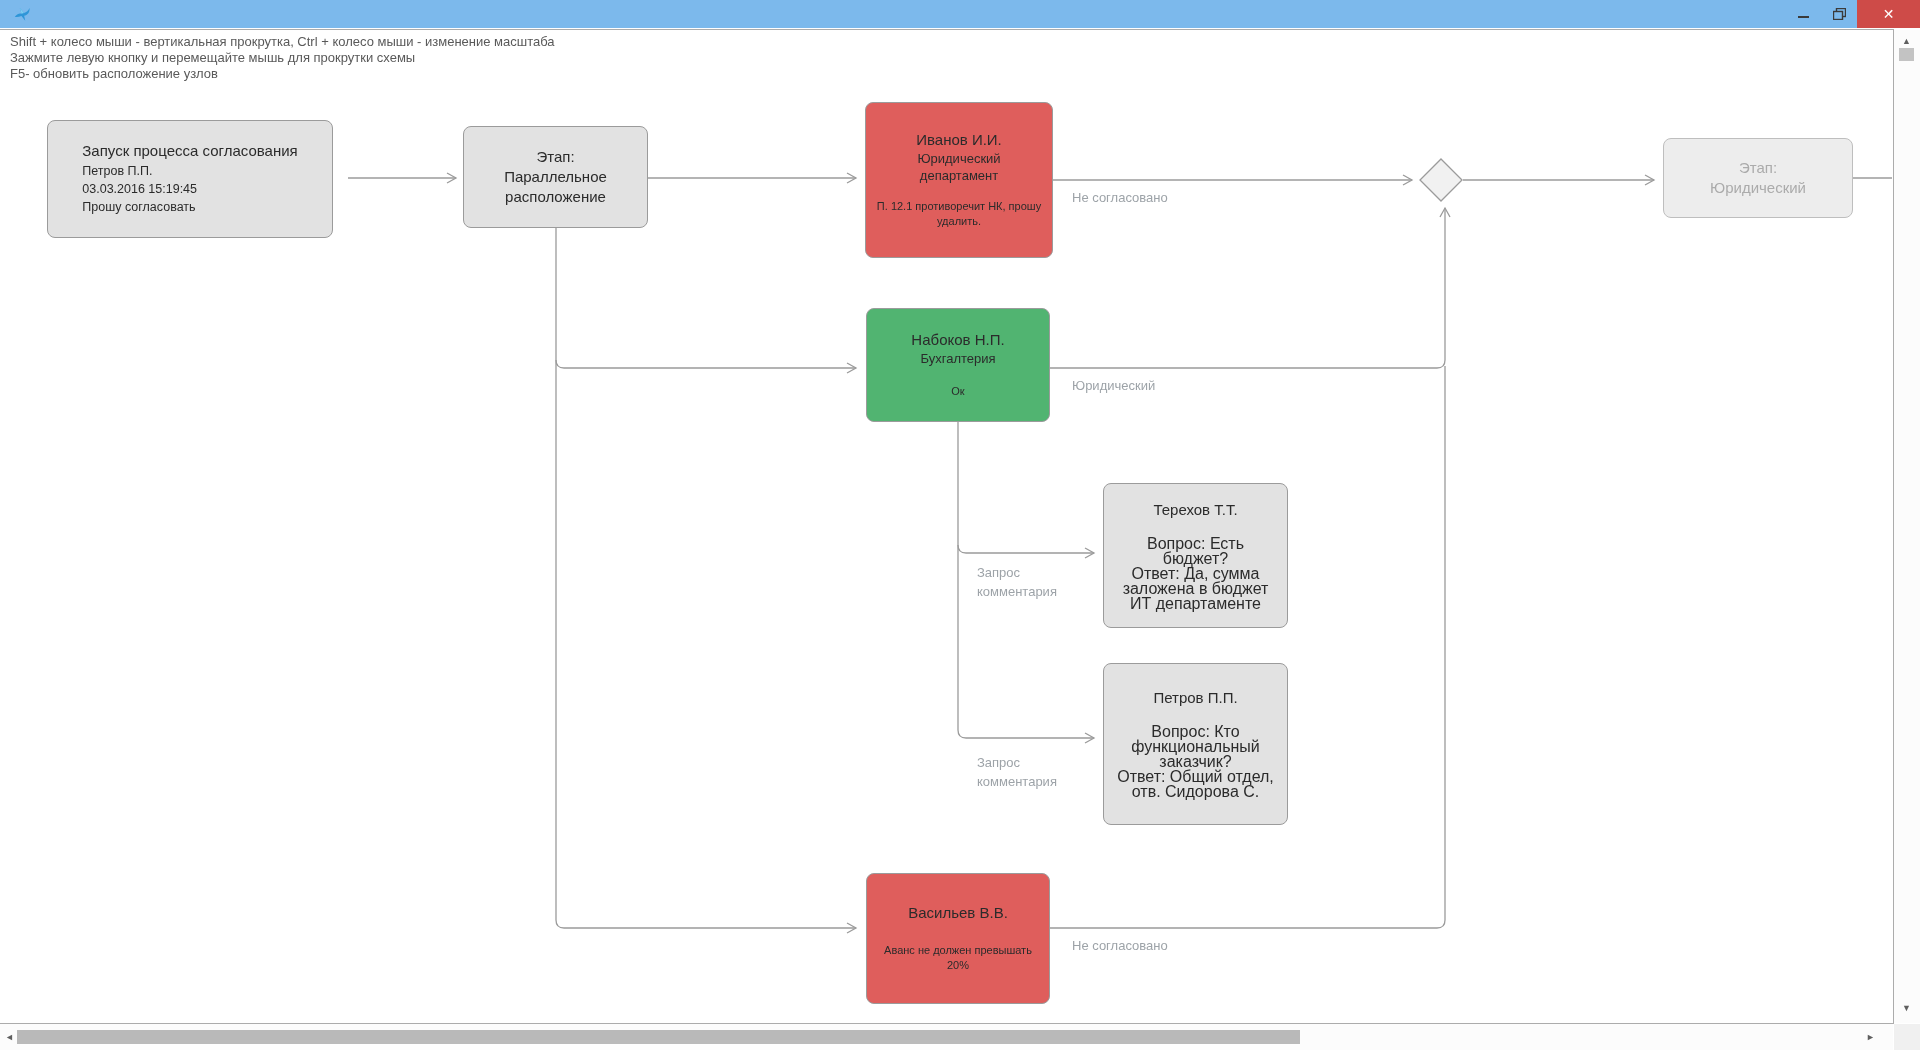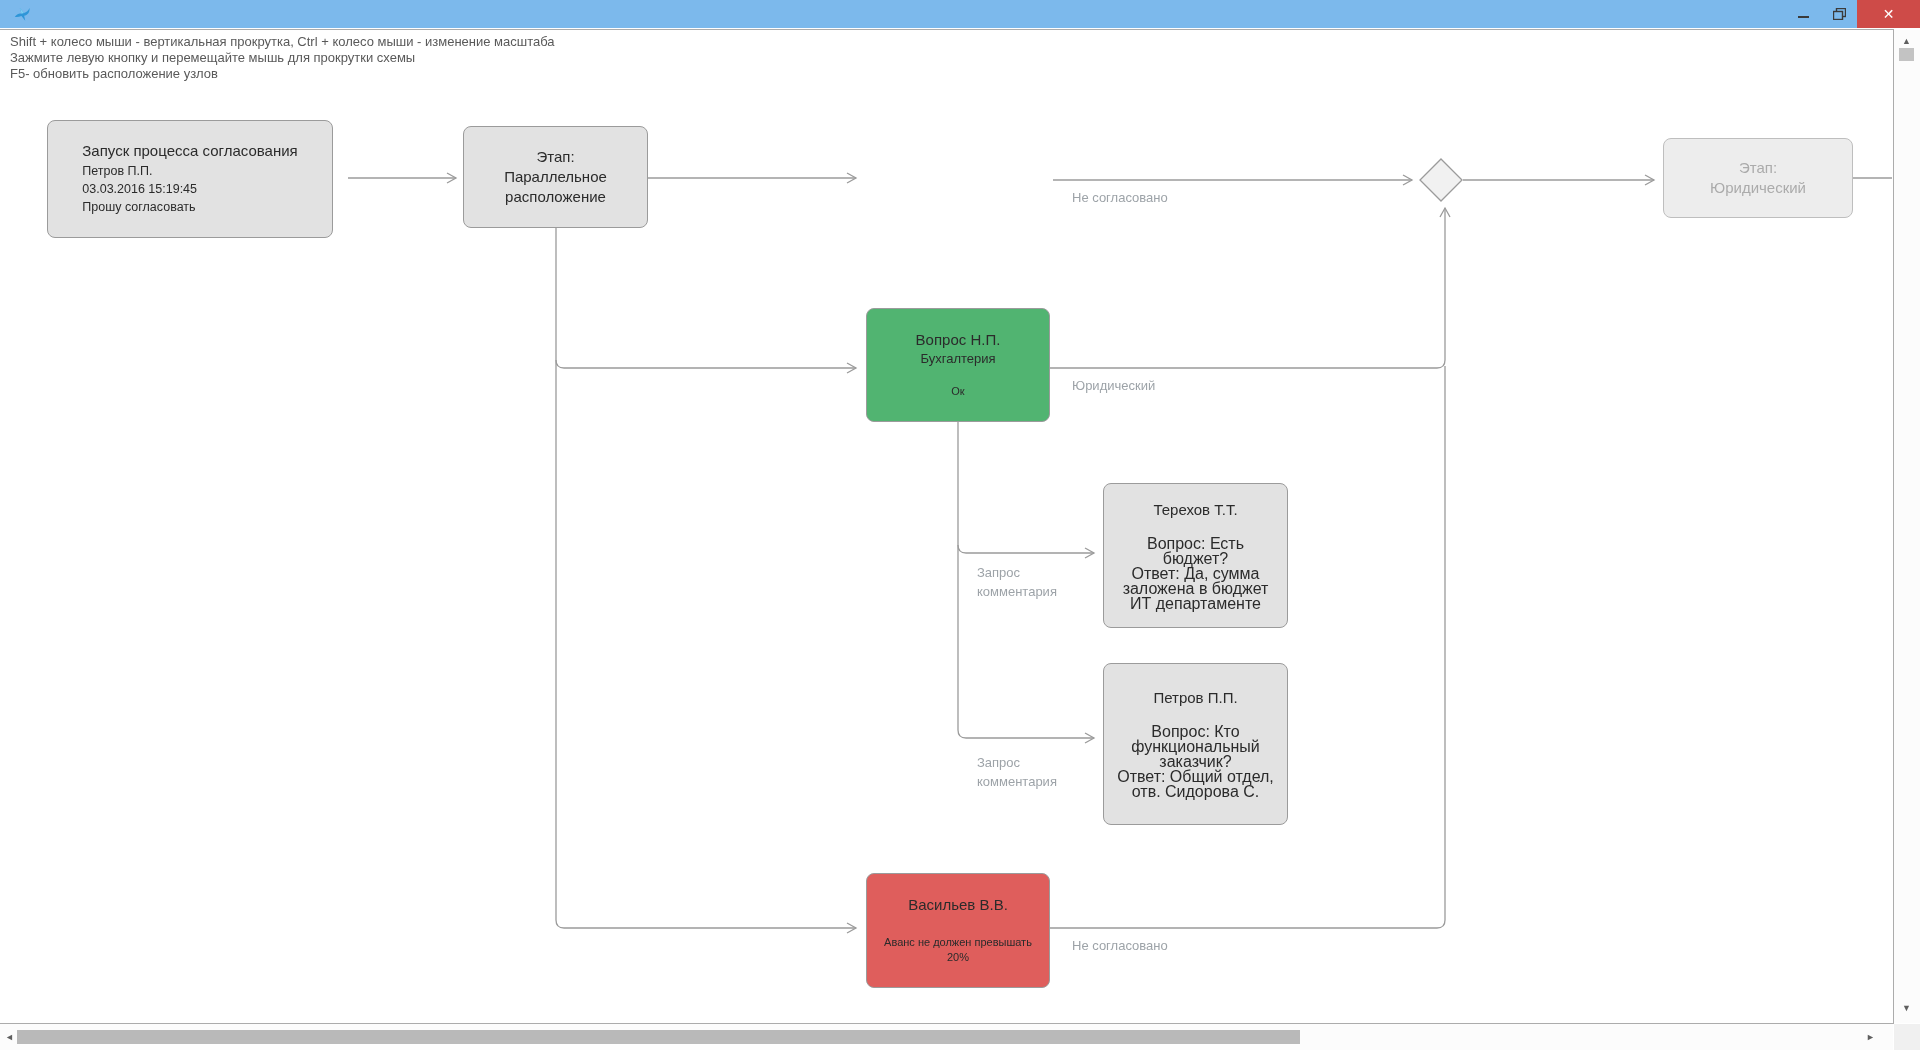--- a/index.html
+++ b/index.html
@@ -131,44 +131,49 @@
       <div class="n-line">03.03.2016 15:19:45</div>
       <div class="n-line">Прошу согласовать</div>
     </div>
   </div>
 
   <div class="node gray" style="left:463px;top:126px;width:185px;height:102px;">
     <div class="stage-line">Этап:</div>
     <div class="stage-line">Параллельное расположение</div>
   </div>
 
+  <div class="node red" style="left:865px;top:102px;width:188px;height:156px;">
+    <div class="n-name">Иванов И.И.</div>
+    <div class="n-dept">Юридический департамент</div>
+    <div class="n-comment iv-comment">П. 12.1 противоречит НК, прошу удалить.</div>
+  </div>
 
   <div class="node green" style="left:866px;top:308px;width:184px;height:114px;">
-    <div class="n-name">Вопрос Н.П.</div>
+    <div class="n-name">Набоков Н.П.</div>
     <div class="n-dept">Бухгалтерия</div>
     <div class="n-comment nb-comment">Ок</div>
   </div>
 
   <div class="node gray" style="left:1103px;top:483px;width:185px;height:145px;">
     <div class="n-name">Терехов Т.Т.</div>
     <div class="qa">
       <div>Вопрос: Есть бюджет?</div>
       <div>Ответ: Да, сумма заложена в бюджет ИТ департаменте</div>
     </div>
   </div>
 
   <div class="node gray" style="left:1103px;top:663px;width:185px;height:162px;">
     <div class="n-name">Петров П.П.</div>
     <div class="qa">
       <div>Вопрос: Кто функциональный заказчик?</div>
       <div>Ответ: Общий отдел, отв. Сидорова С.</div>
     </div>
   </div>
 
-  <div class="node red" style="left:866px;top:873px;width:184px;height:115px;">
+  <div class="node red" style="left:866px;top:873px;width:184px;height:131px;">
     <div class="n-name">Васильев В.В.</div>
     <div class="n-comment vs-comment">Аванс не должен превышать 20%</div>
   </div>
 
   <div class="node faded" style="left:1663px;top:138px;width:190px;height:80px;">
     <div class="stage-line">Этап:</div>
     <div class="stage-line">Юридический</div>
   </div>
 
   <div class="edge-label" style="left:1072px;top:188px;">Не согласовано</div>

